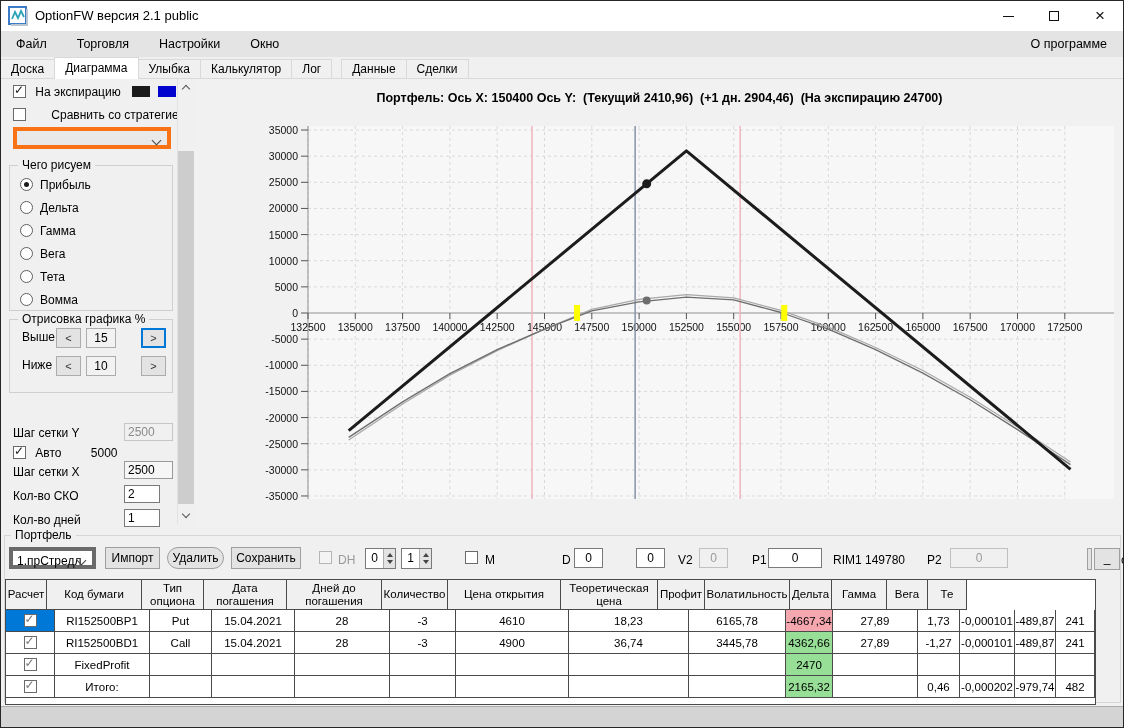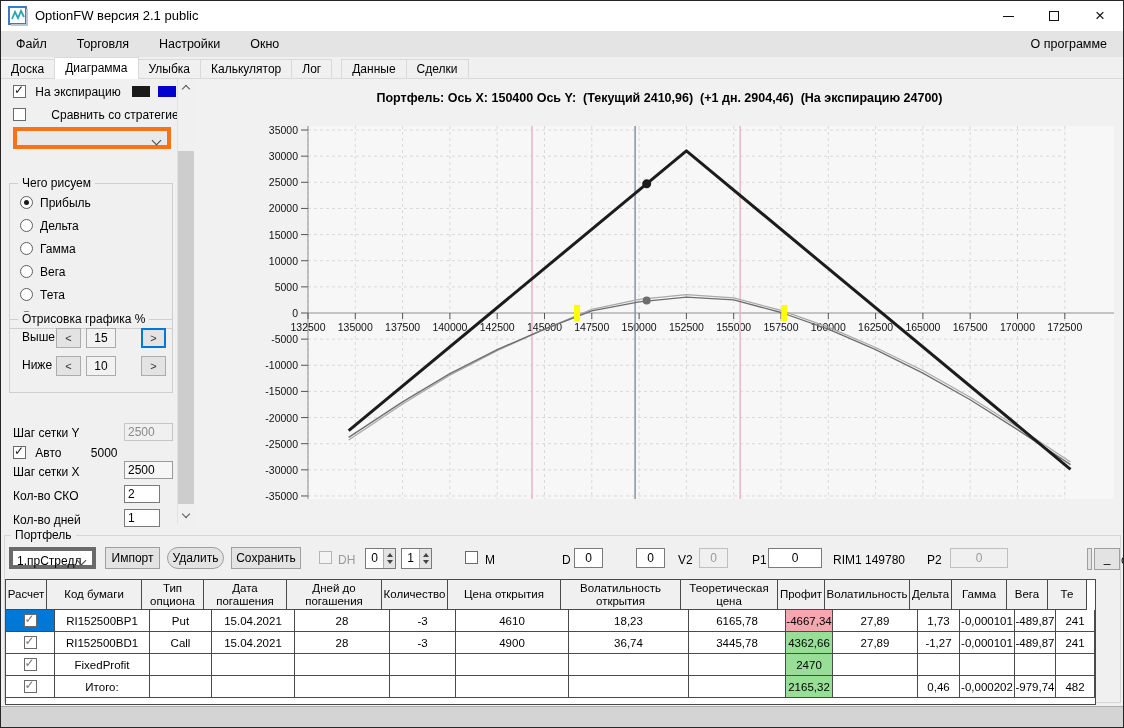--- a/index.html
+++ b/index.html
@@ -144,21 +144,21 @@
       </div>
       <div class="sb-row" style="top:29px;">
         <span class="cb"></span>
         <span style="margin-left:22px;">Сравнить со стратегией</span>
       </div>
       <div class="combo" style="left:12px; top:48px; width:158px; height:22px;">
         <span></span>
         <span class="chev"></span>
       </div>
 
-      <div class="groupbox" style="left:8px; top:104px; width:164px; height:146px;">
+      <div class="groupbox" style="left:8px; top:86px; width:164px; height:146px;">
         <span class="gb-title">Чего рисуем</span>
         <div id="radio-list" style="position:absolute; left:10px; top:12px;">
             <div style="height: 23px; white-space: nowrap;"><span class="radio selected"></span><span style="margin-left: 7px;">Прибыль</span></div>
             <div style="height: 23px; white-space: nowrap;"><span class="radio"></span><span style="margin-left: 7px;">Дельта</span></div>
             <div style="height: 23px; white-space: nowrap;"><span class="radio"></span><span style="margin-left: 7px;">Гамма</span></div>
             <div style="height: 23px; white-space: nowrap;"><span class="radio"></span><span style="margin-left: 7px;">Вега</span></div>
             <div style="height: 23px; white-space: nowrap;"><span class="radio"></span><span style="margin-left: 7px;">Тета</span></div>
             <div style="height: 23px; white-space: nowrap;"><span class="radio"></span><span style="margin-left: 7px;">Вомма</span></div>
           </div>
       </div>
@@ -364,21 +364,20 @@
 
     <div class="tablebox">
       <div class="thead trow" id="thead">
           <div class="tcell" style="width: 41px;">Расчет</div>
           <div class="tcell" style="width: 95px;">Код бумаги</div>
           <div class="tcell" style="width: 62px;">Тип опциона</div>
           <div class="tcell" style="width: 83px;">Дата погашения</div>
           <div class="tcell" style="width: 95px;">Дней до погашения</div>
           <div class="tcell" style="width: 66px;">Количество</div>
           <div class="tcell" style="width: 113px;">Цена открытия</div>
-          <div class="tcell" style="width: 120px;">Волатильность открытия</div>
           <div class="tcell" style="width: 97px;">Теоретическая цена</div>
           <div class="tcell" style="width: 47px;">Профит</div>
           <div class="tcell" style="width: 85px;">Волатильность</div>
           <div class="tcell" style="width: 42px;">Дельта</div>
           <div class="tcell" style="width: 55px;">Гамма</div>
           <div class="tcell" style="width: 41px;">Вега</div>
           <div class="tcell" style="width: 39px;">Те</div>
         </div>
       <div class="tbody" id="tbody">
           <div class="trow">

